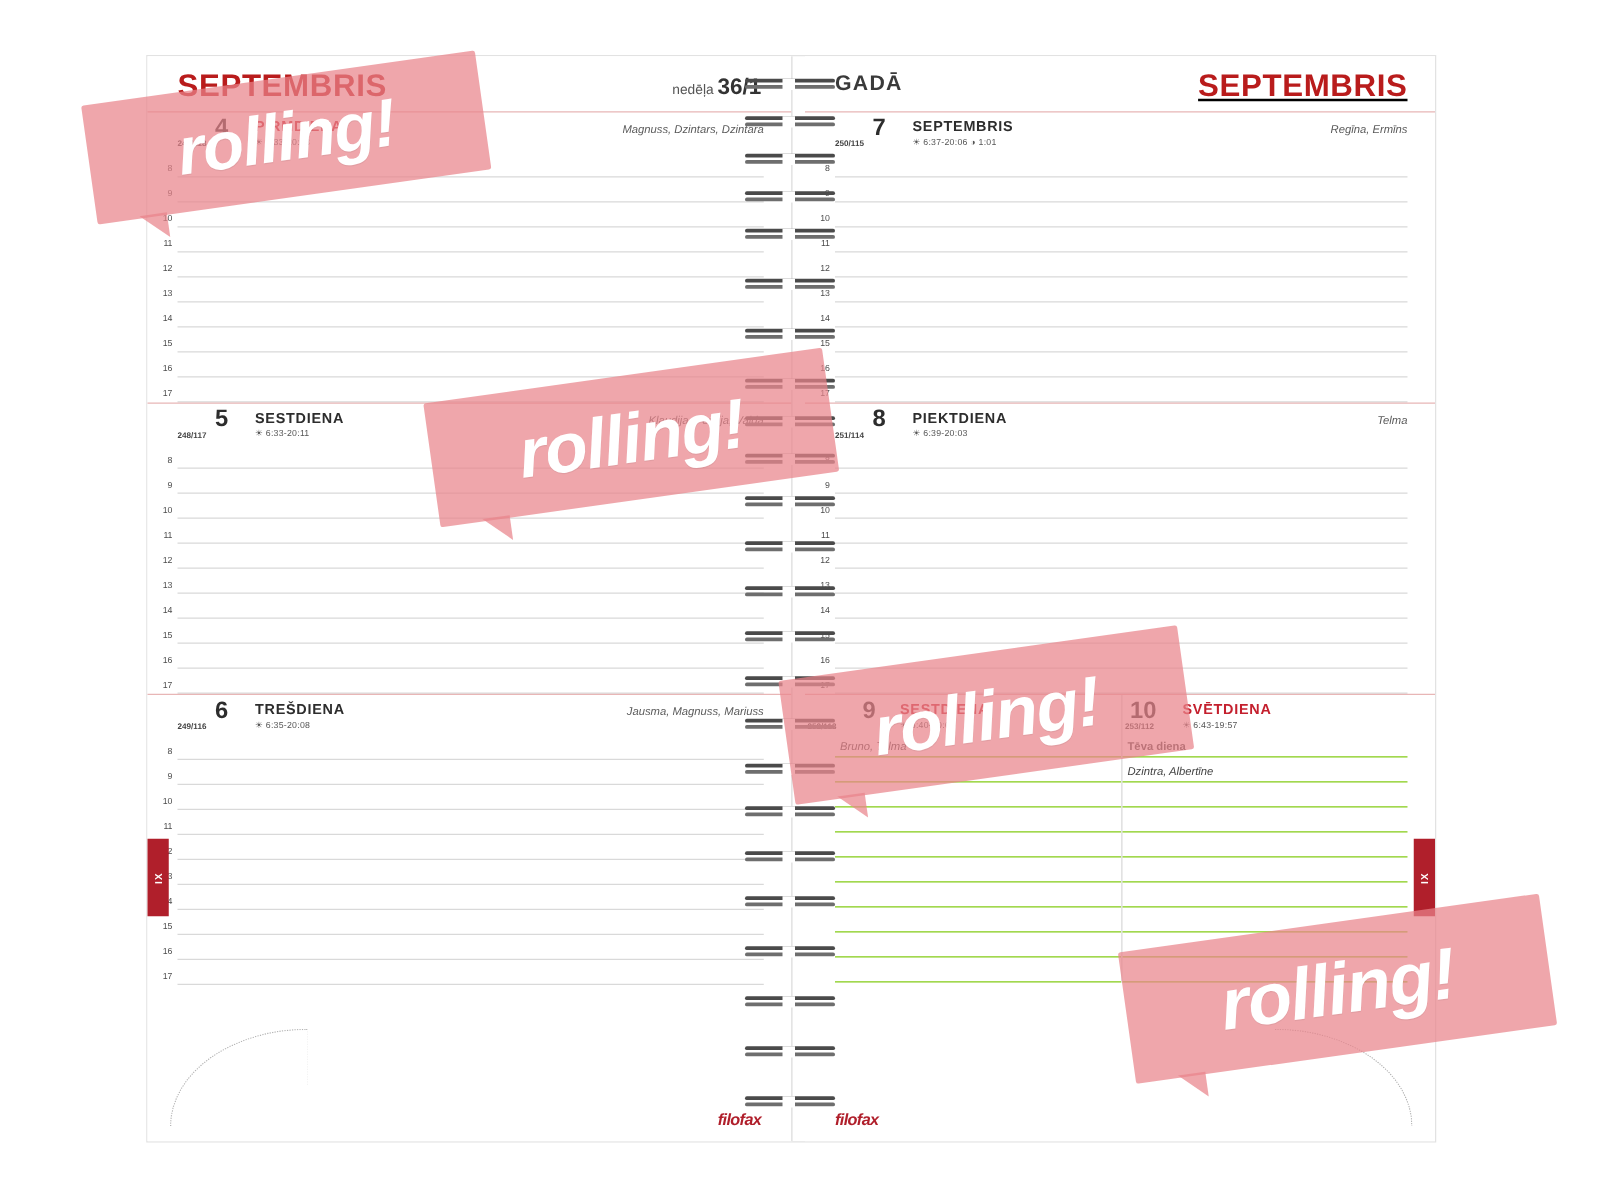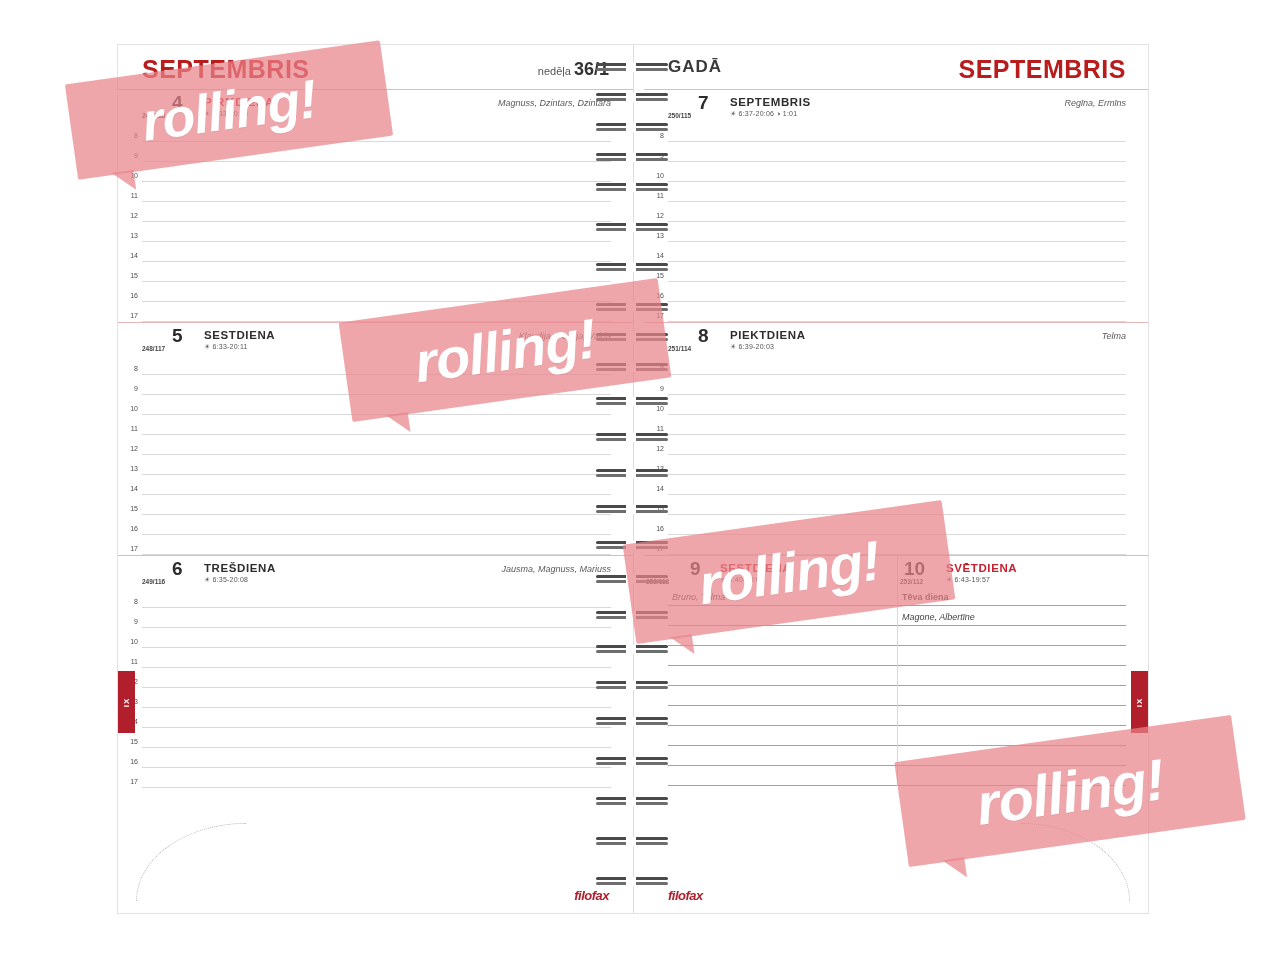--- a/index.html
+++ b/index.html
@@ -23,21 +23,21 @@
     width: 1030px; height: 868px;
     background: #ffffff;
     box-shadow: 0 0 0 1px #e2e2e2;
   }
   .page {
     position: absolute;
     top: 0; bottom: 0;
     background: #ffffff;
   }
   .page-left  { left: 0;    width: 516px; border-right: 1px solid #dcdcdc; }
-  .page-right { left: 526px; width: 504px; }
+  .page-right { left: 526px; width: 504px; text-decoration: underline; }
 
   
   .spiral {
     position: absolute;
     left: 478px; top: 0;
     width: 72px; height: 868px;
     z-index: 5;
   }
   .coil {
     position: absolute;
@@ -559,21 +559,21 @@
             <div class="day-head">
               <div class="daynum wide" style="left:6px">10</div>
               <div class="dayname" style="left:48px">SVĒTDIENA</div>
               <div class="daycount" style="left:2px">253/112</div>
               <div class="suninfo" style="left:48px">☀ 6:43-19:57</div>
             </div>
             <div class="wline">
                 <span class="wtext b">Tēva diena</span>
               </div>
             <div class="wline">
-                <span class="wtext">Magone, Albertīne</span>
+                <span class="wtext">Dzintra, Albertīne</span>
               </div>
             <div class="wline"></div>
             <div class="wline"></div>
             <div class="wline"></div>
             <div class="wline"></div>
             <div class="wline"></div>
             <div class="wline"></div>
             <div class="wline"></div>
             <div class="wline"></div>
           </div>

